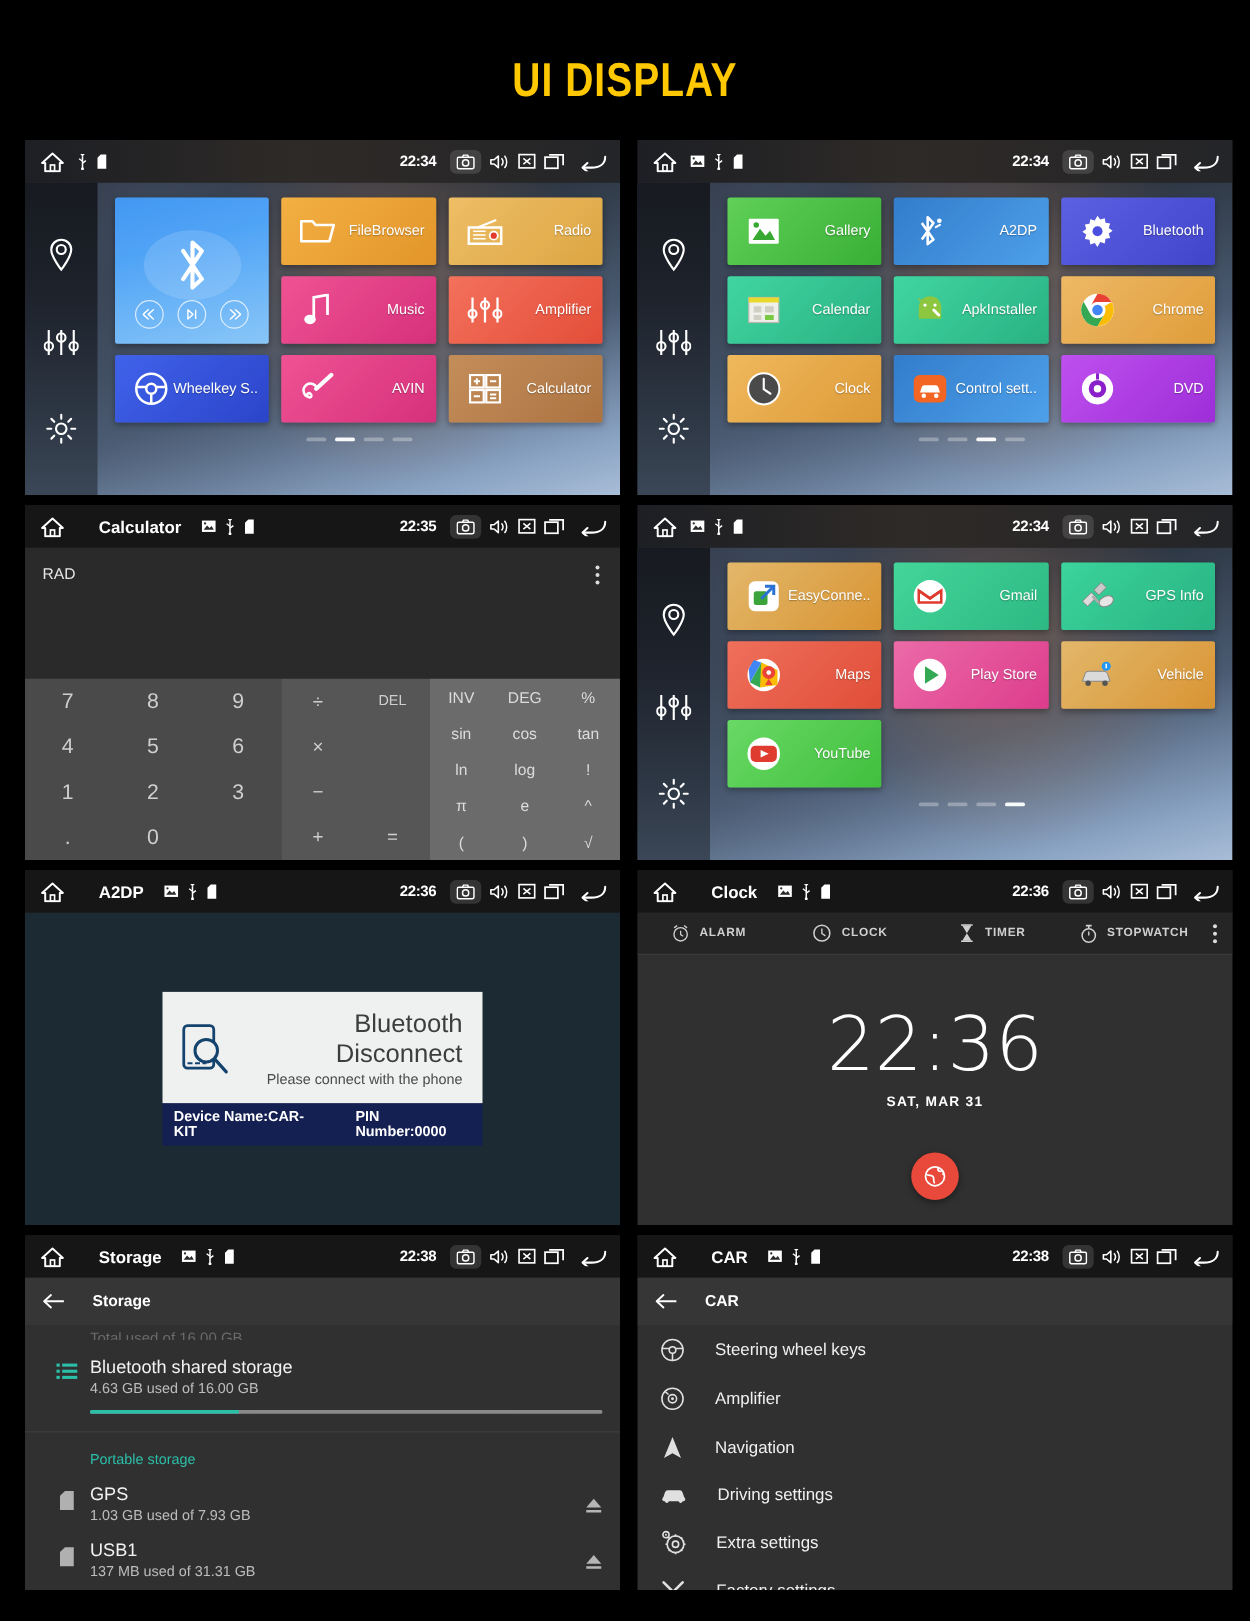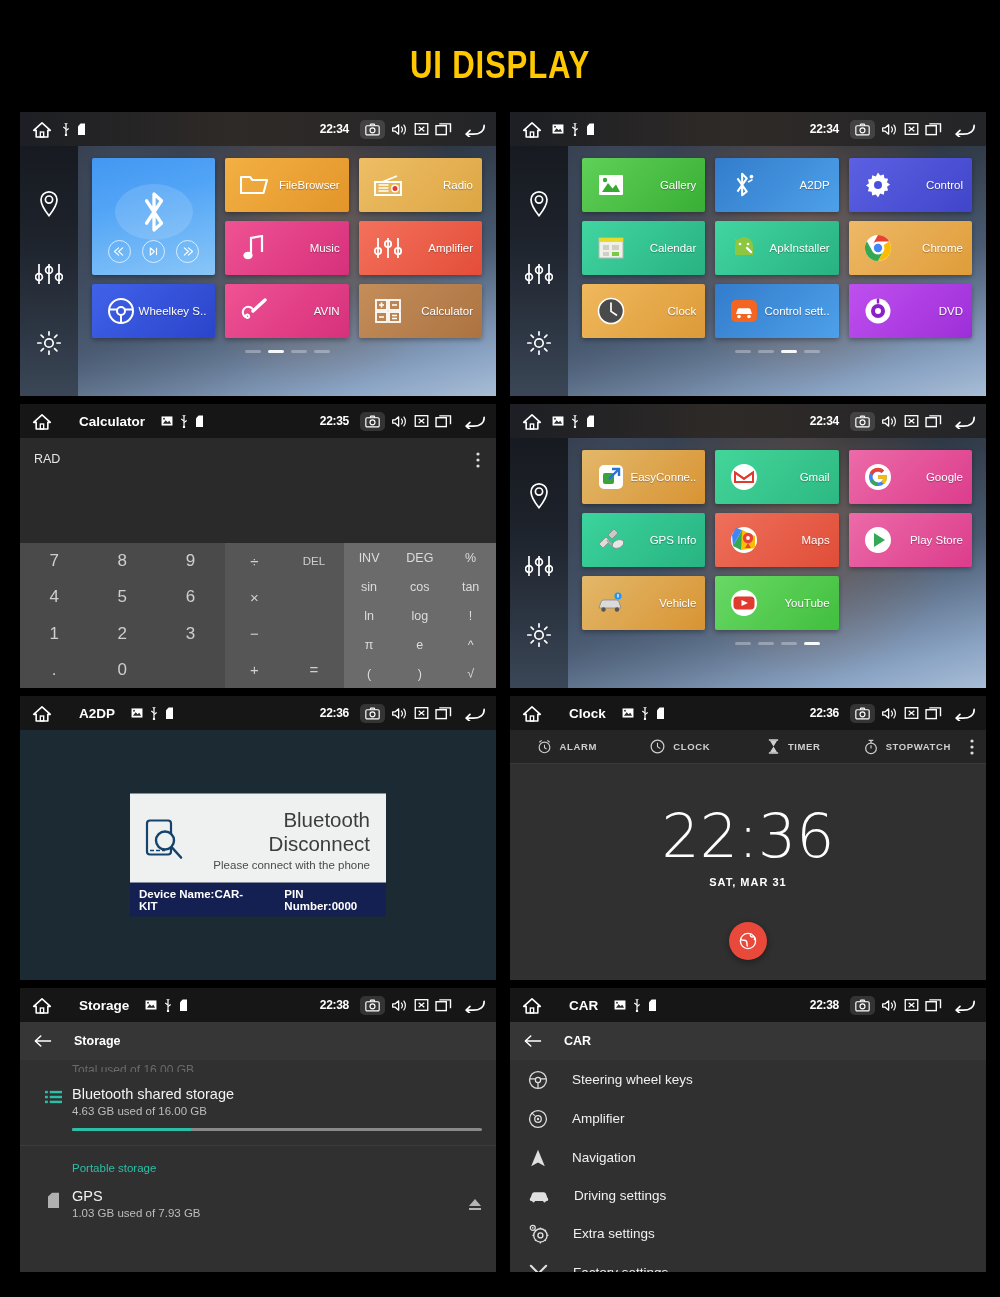--- a/index.html
+++ b/index.html
@@ -466,21 +466,21 @@
             </span>
           <span class="tile-label">A2DP</span>
         </div>
         <div class="tile" style="background:linear-gradient(135deg,#4a4fe0,#2b30c4)">
           <span class="tile-icon">
               <svg width="26" height="26" viewBox="0 0 26 26">
                 <path d="M13 0.5l2.2 3.1 3.6-1.1 0.6 3.7 3.7 0.6-1.1 3.6 3.1 2.2-3.1 2.2 1.1 3.6-3.7 0.6-0.6 3.7-3.6-1.1L13 25.5l-2.2-3.1-3.6 1.1-0.6-3.7-3.7-0.6 1.1-3.6L0.9 13.4 4 11.2 2.9 7.6l3.7-0.6 0.6-3.7 3.6 1.1z" fill="#fff"></path>
                 <circle cx="13" cy="13" r="4" fill="#4a4fe0"></circle>
               </svg>
             </span>
-          <span class="tile-label">Control</span>
+          <span class="tile-label">Bluetooth</span>
         </div>
         <div class="tile" style="background:linear-gradient(135deg,#2bd197,#12a975)">
           <span class="tile-icon">
               <svg width="26" height="24" viewBox="0 0 26 24">
                 <rect x="1" y="2" width="24" height="20" fill="#f0f0ea" stroke="#b9b9b0"></rect>
                 <rect x="1" y="2" width="24" height="4" fill="#e8d92a"></rect>
                 <path d="M5 9h6v5H5zM14 9h7v5h-7zM5 16h6v4H5z" fill="#cfcfc4"></path>
                 <path d="M14 16h7v4h-7z" fill="#7ac943"></path>
               </svg>
             </span>
@@ -785,32 +785,20 @@
         <div class="tile" style="background:linear-gradient(135deg,#2ed18e,#16b175)">
           <span class="tile-icon">
               <svg width="28" height="28" viewBox="0 0 28 28">
                 <circle cx="14" cy="14" r="13" fill="#fff"></circle>
                 <path d="M5 19V9.5l9 6.2 9-6.2V19z" fill="none" stroke="#e03b2f" stroke-width="2"></path>
                 <path d="M5 9.5 L14 15.7 L23 9.5" fill="none" stroke="#e03b2f" stroke-width="2"></path>
               </svg>
             </span>
           <span class="tile-label">Gmail</span>
         </div>
-        <div class="tile" style="background:linear-gradient(135deg,#ea5a9e,#d92780)">
-          <span class="tile-icon">
-              <svg width="28" height="28" viewBox="0 0 28 28">
-                <circle cx="14" cy="14" r="13" fill="#fff"></circle>
-                <path d="M14 12.2v3.6h5.2A5.3 5.3 0 0114 19.4a5.4 5.4 0 110-10.8 5.1 5.1 0 013.5 1.4l2.6-2.6A9 9 0 1014 23a8.6 8.6 0 008.8-8.8c0-0.7-0.07-1.3-0.17-2z" fill="#4285f4"></path>
-                <path d="M14 8.6a5.1 5.1 0 013.5 1.4l2.6-2.6A9 9 0 005.8 9.6l3 2.3A5.4 5.4 0 0114 8.6z" fill="#ea4335"></path>
-                <path d="M14 19.4a5.4 5.4 0 01-5.1-3.6l-3.1 2.4A9 9 0 0014 23z" fill="#34a853"></path>
-                <path d="M22.8 14.2c0-0.7-0.07-1.3-0.17-2H14v3.6h5.2a4.6 4.6 0 01-2 2.9l3.1 2.4a8.8 8.8 0 002.5-6.9z" fill="#fbbc05"></path>
-              </svg>
-            </span>
-          <span class="tile-label">Google</span>
-        </div>
         <div class="tile" style="background:linear-gradient(135deg,#26cf92,#10ab74)">
           <span class="tile-icon">
               <svg width="30" height="26" viewBox="0 0 30 26">
                 <path d="M3 17 L10 10 L14 14 L7 21z" fill="#dcdcdc" stroke="#888" stroke-width="0.8"></path>
                 <path d="M12 8 L18 2 L22 6 L16 12z" fill="#c9c9c9" stroke="#888" stroke-width="0.8"></path>
                 <path d="M11 13 L17 19" stroke="#aaa" stroke-width="2"></path>
                 <ellipse cx="22" cy="17" rx="6" ry="4" fill="#e6e6e6" stroke="#888" stroke-width="0.8" transform="rotate(-25 22 17)"></ellipse>
               </svg>
             </span>
           <span class="tile-label">GPS Info</span>
@@ -1203,20 +1191,37 @@
           <div class="stor-name">GPS</div>
           <div class="stor-sub">1.03 GB used of 7.93 GB</div>
         </div>
         <span class="eject ic">
             <svg width="14" height="13" viewBox="0 0 14 13">
               <path d="M7 1 L13 8 H1z" fill="#b5b5b5"></path>
               <rect x="1" y="10" width="12" height="2" fill="#b5b5b5"></rect>
             </svg>
           </span>
       </div>
+      <div class="stor-row">
+        <span class="stor-ic ic">
+            <svg width="13" height="17" viewBox="0 0 13 17">
+              <path d="M1 16V4.5L5 0.8h7V16z" fill="#b0b0b0"></path>
+            </svg>
+          </span>
+        <div class="stor-info">
+          <div class="stor-name">USB1</div>
+          <div class="stor-sub">137 MB used of 31.31 GB</div>
+        </div>
+        <span class="eject ic">
+            <svg width="14" height="13" viewBox="0 0 14 13">
+              <path d="M7 1 L13 8 H1z" fill="#b5b5b5"></path>
+              <rect x="1" y="10" width="12" height="2" fill="#b5b5b5"></rect>
+            </svg>
+          </span>
+      </div>
     </div>
   </div>
 
   <div class="panel">
     <div class="sbar">
       <div class="sb-left">
         <span class="ic">
             <svg width="20" height="17" viewBox="0 0 24 20">
               <path d="M12 2 L22 11 H19 V19 H5 V11 H2 Z" fill="none" stroke="#fff" stroke-width="1.9" stroke-linejoin="round"></path>
               <rect x="10" y="13" width="4" height="6" fill="none" stroke="#fff" stroke-width="1.6"></rect>

